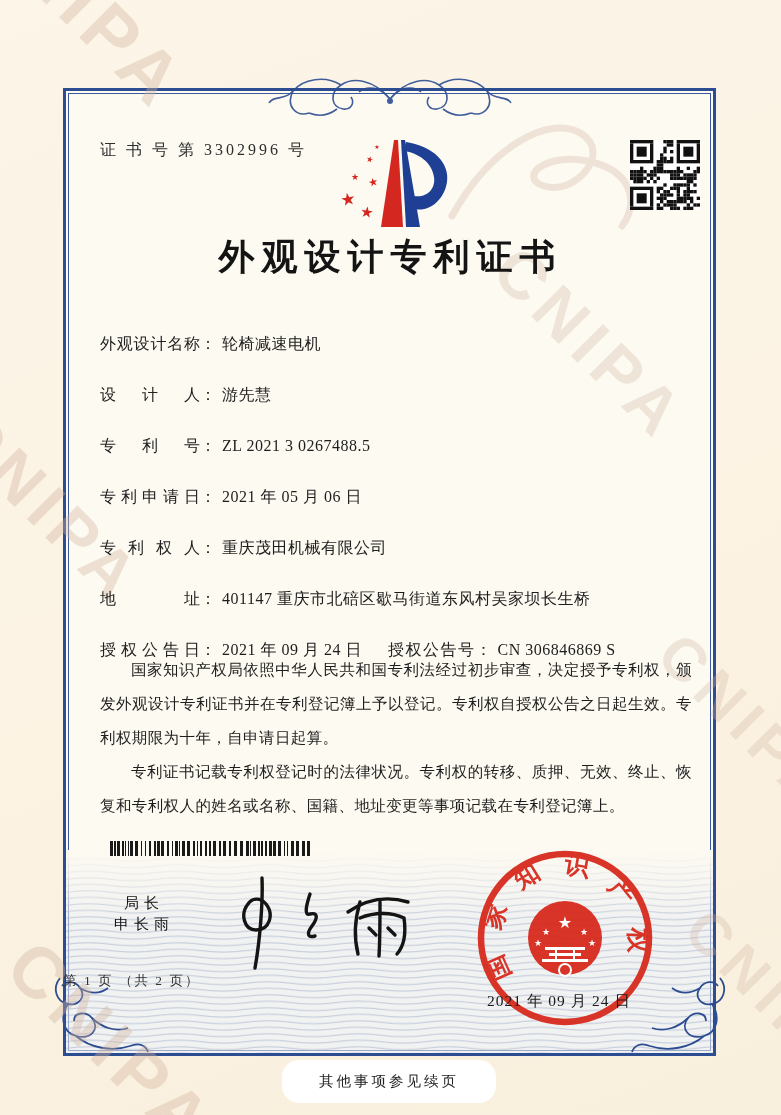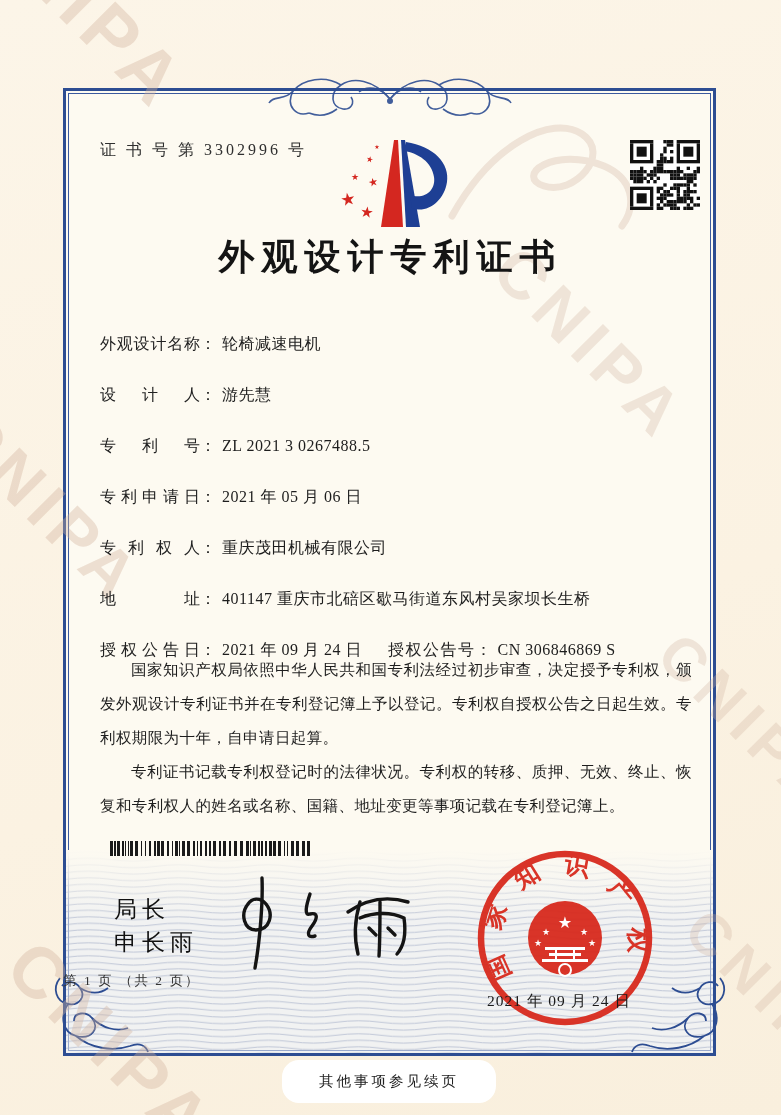--- a/index.html
+++ b/index.html
@@ -51,21 +51,21 @@
   .fcolon{display:inline-block; color:#222;}
   .fvalue{display:inline-block; margin-left:6px; letter-spacing:0.5px; color:#1d1d1d;}
   .grant-no-group{position:absolute; left:288px; top:4px;}
   .grant-no-group .flabel{width:auto; text-align:left; text-align-last:auto; letter-spacing:1.5px;}
   .paras{
     position:absolute; left:100px; top:653px; width:592px;
     font-size:15.5px; line-height:34px; text-align:justify; color:#1e1e1e;
   }
   .paras p{margin:0; text-indent:2em; letter-spacing:0.4px;}
   .barcode{position:absolute; left:110px; top:841px; z-index:5;}
-  .sig-block{position:absolute; left:114px; top:894px; z-index:5; font-size:23px; letter-spacing:5px; color:#111;}
+  .sig-block{position:absolute; left:114px; top:894px; z-index:5; font-size:15px; letter-spacing:5px; color:#111;text-align:center;}
   .sig-block .line2{margin-top:2px;}
   .sig-svg{position:absolute; left:222px; top:868px; z-index:5;}
   .seal{position:absolute; left:470px; top:848px; z-index:6; mix-blend-mode:multiply; opacity:0.95;}
   .seal text{font-family:"Liberation Serif","DejaVu Serif",serif;}
   .seal-star{font-family:"DejaVu Sans",sans-serif;}
   .seal-date{
     position:absolute; left:487px; top:991px; width:180px; z-index:7;
     font-size:15.5px; letter-spacing:1px; color:#1a1a1a; white-space:nowrap;
   }
   .page-info{

